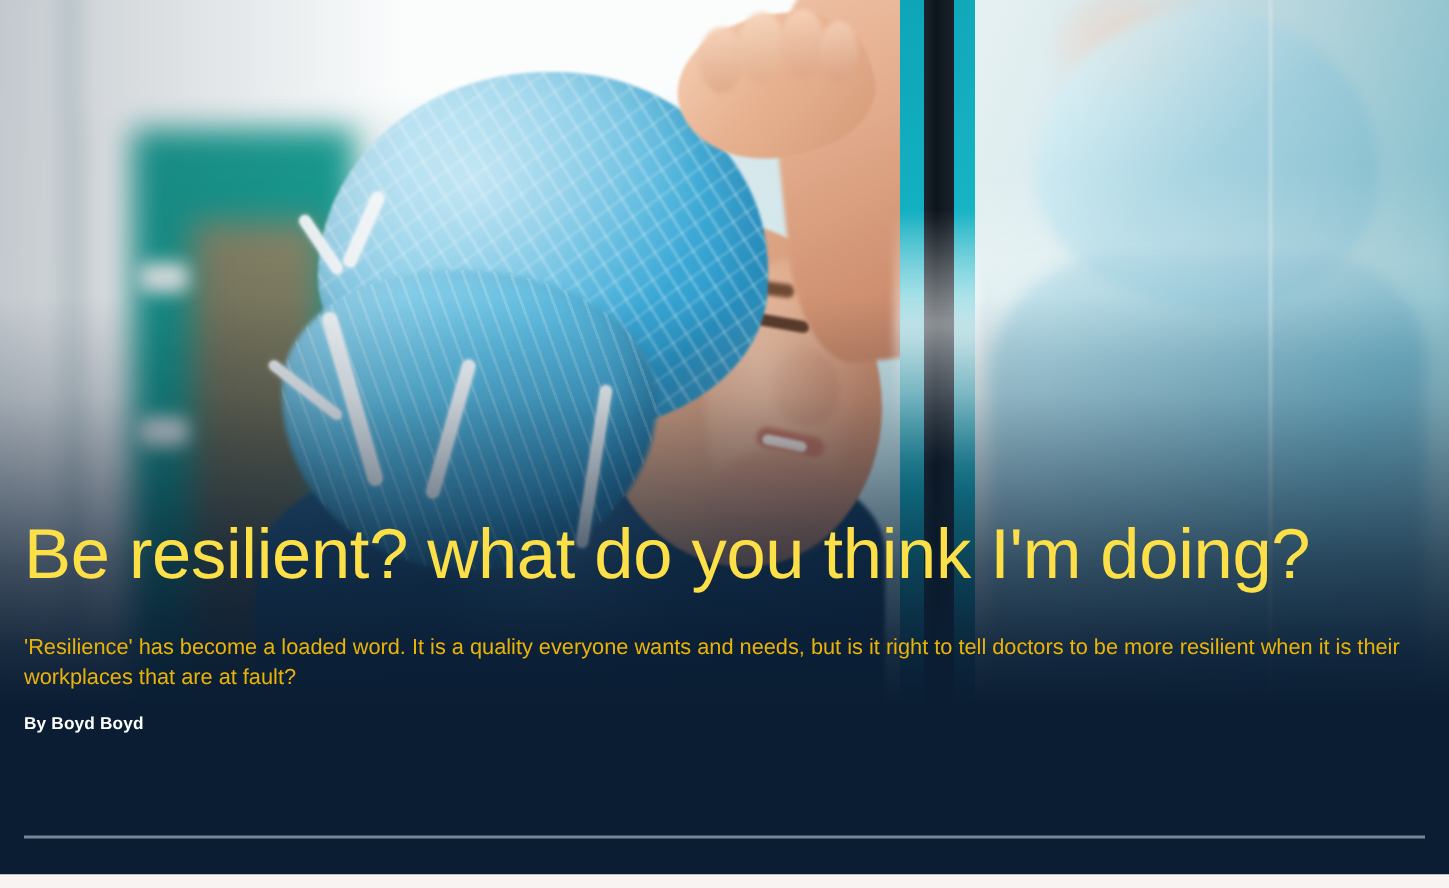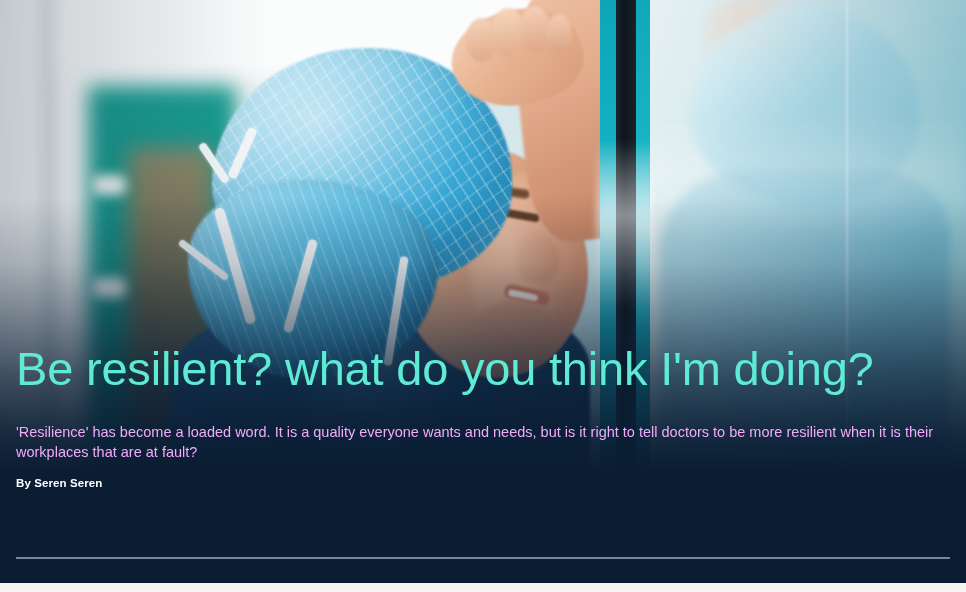--- a/index.html
+++ b/index.html
@@ -282,29 +282,29 @@
     position: absolute;
     left: 16px;
     top: 338px;
     width: 936px;
   }
   .headline {
     margin: 0;
     font-size: 47px;
     line-height: 61px;
     font-weight: 400;
-    color: #5eead4;
+    color: #fde047;
     letter-spacing: -0.2px;
     max-width: 860px;
   }
   .standfirst {
     margin: 24px 0 0 0;
     font-size: 14.5px;
     line-height: 19.5px;
-    color: #f0abfc;
+    color: #eab308;
     font-weight: 400;
     max-width: 934px;
   }
   .meta-row {
     margin-top: 15px;
     display: flex;
     align-items: center;
     gap: 14px;
   }
   .tag-badge {
@@ -406,21 +406,21 @@
       <div class="scrim"></div>
       <div class="scrim-side"></div>
     </div>
 
     <div class="hero-text">
       <h1 class="headline">Be resilient? what do you think I'm doing?</h1>
 
       <p class="standfirst">'Resilience' has become a loaded word. It is a quality everyone wants and needs, but is it right to tell doctors to be more resilient when it is their workplaces that are at fault?</p>
 
       <div class="meta-row">
-        <span class="byline">By Seren Seren</span>
+        <span class="byline">By Boyd Boyd</span>
       </div>
     </div>
 
     <div class="divider"></div>
   </div>
 
   <div class="page-bottom"></div>
 </div>
 
 </body></html>

